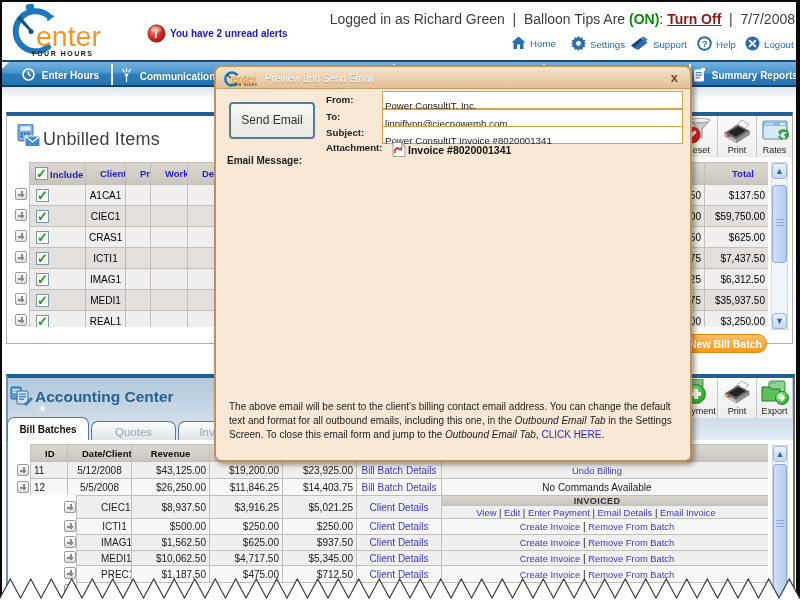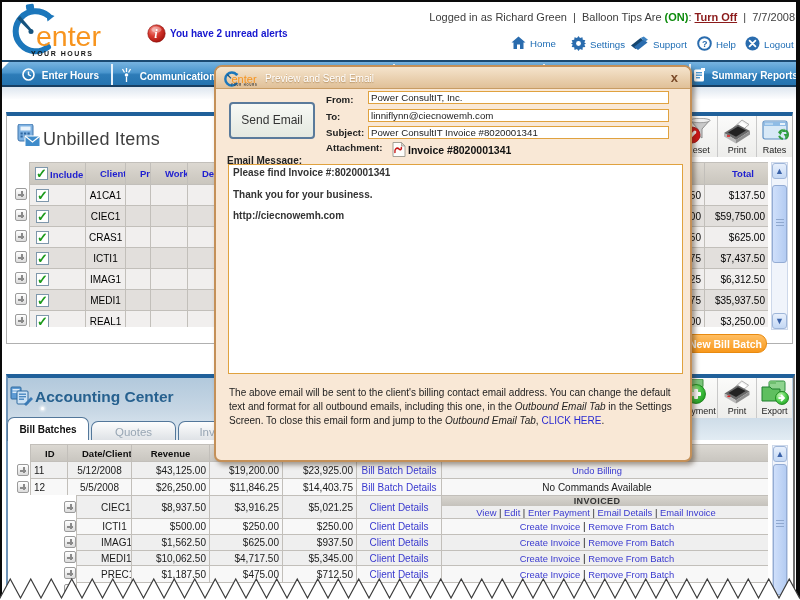--- a/index.html
+++ b/index.html
@@ -7,21 +7,21 @@
 body { font-family:"Liberation Sans", sans-serif; position:relative; background:#fff; }
 .abs { position:absolute; }
 
 #frame-top { left:0; top:0; width:800px; height:2px; background:#0a0a0a; z-index:50; }
 #frame-left { left:0; top:0; width:2px; height:600px; background:#0a0a0a; z-index:50; }
 #frame-right { left:796px; top:0; width:4px; height:600px; background:#0a0a0a; z-index:50; }
 
 
 #header { left:2px; top:2px; width:794px; height:58px; background:#fff; }
 #alerttext { left:170px; top:28px; font-size:10px; font-weight:bold; color:#1717cf; }
-#topline { right:5px; top:11px; font-size:11px; color:#3d3d3d;padding-left:44px; }
+#topline { right:5px; top:11px; font-size:14px; color:#3d3d3d;padding-left:44px; }
 #topline b.on { color:#0a8a0a; }
 #topline a.off { color:#8b1a1a; text-decoration:underline; font-weight:bold; }
 #iconrow { font-size:9.7px; color:#1d6cb4; }
 #iconrow span.itm { position:absolute; top:0; white-space:nowrap; }
 #iconrow svg { vertical-align:-3px; margin-right:4px; }
 
 
 #nav { left:0px; top:60px; width:800px; height:27px; background:linear-gradient(#77b3e0 0%, #4b97cf 45%, #2d7cb8 55%, #2473af 100%); border-top:2px solid #1b4a72; border-bottom:2px solid #173f63; z-index:5; }
 .navsep { position:absolute; top:2px; width:2px; height:21px; background:#e8f2fa; }
 .navtab { position:absolute; top:0; height:23px; color:#fff; font-size:10px; font-weight:bold; white-space:nowrap; }
@@ -74,24 +74,24 @@
 #actitle { left:35px; top:388px; font-size:15.5px; font-weight:bold; color:#27618f; }
 .tab { position:absolute; border:1px solid #53779a; border-bottom:none; border-radius:7px 7px 0 0; text-align:center; }
 #orangebtn { left:684px; top:334px; width:83px; height:19px; background:linear-gradient(#ffbe62,#f8981c); border:1px solid #e88a10; border-radius:9px; color:#fff; font-weight:bold; font-size:10.5px; text-align:center; line-height:18px; z-index:6; }
 
 
 #modal { left:214px; top:65px; width:478px; height:397px; background:#f9e8d6; border:2px solid #c49058; border-radius:8px 8px 7px 7px; box-shadow:3px 3px 5px rgba(60,40,20,0.45); z-index:20; }
 #mtitle { position:absolute; left:0; top:0; width:100%; height:22px; background:linear-gradient(#f5e4cc,#e0c098); border-bottom:1px solid #c89c64; border-radius:6px 6px 0 0; }
 #mtitle .cap { position:absolute; left:49px; top:6px; color:#fff; font-weight:normal; font-size:10px; text-shadow:0 1px 1px rgba(150,110,60,0.6); }
 #mclose { position:absolute; right:12px; top:3px; color:#7a4a28; font-weight:bold; font-size:13px; }
 .mlabel { position:absolute; left:110px; font-size:9.7px; font-weight:bold; color:#222; }
-.minput { position:absolute; left:152px; width:301px; height:13px; background:#fff; border:1px solid #e0a23f; font-size:9.7px; color:#222; padding:0 2px; line-height:11px; }
+.minput { position:absolute; left:166px; width:301px; height:13px; background:#fff; border:1px solid #e0a23f; font-size:9.7px; color:#222; padding:8px 2px; line-height:11px; }
 #sendbtn { position:absolute; left:13px; top:35px; width:86px; height:37px; background:linear-gradient(#f7f9f5,#e4e8e0); border:2px solid #5a7a9b; border-radius:4px; text-align:center; line-height:33px; font-size:12px; color:#333; }
 #mbody { position:absolute; left:12px; top:97px; width:455px; height:210px; background:#fff; border:1px solid #e0a23f; font-size:10px; font-weight:bold; color:#333; padding:3px 4px; line-height:10.8px; }
-#mnote { position:absolute; left:13px; top:319px; width:470px; font-size:10px; color:#222; line-height:13.8px; white-space:nowrap; }
+#mnote { position:absolute; left:13px; top:333px; width:470px; font-size:10px; color:#222; line-height:13.8px; white-space:nowrap; }
 </style>
 </head>
 <body>
 <div id="frame-top" class="abs"></div>
 <div id="frame-left" class="abs"></div>
 <div id="frame-right" class="abs"></div>
 
 <div id="header" class="abs"></div>
 <svg class="abs" style="left:5px;top:3px;" width="110" height="56" viewBox="0 0 110 56">
 
@@ -541,19 +541,18 @@
   <div class="minput" style="top:24px;">Power ConsultIT, Inc.</div>
   <div class="minput" style="top:42px;">linniflynn@ciecnowemh.com</div>
   <div class="minput" style="top:59px;">Power ConsultIT Invoice #8020001341</div>
   <svg style="position:absolute;left:176px;top:75px;" width="14" height="15" viewBox="0 0 14 15">
     <path d="M1 0.5 L9.5 0.5 L13 4 L13 14.5 L1 14.5 Z" fill="#fdfdfb" stroke="#9a968c" stroke-width="0.9"></path>
     <path d="M9.5 0.5 L9.5 4 L13 4 Z" fill="#d8d4cc" stroke="#9a968c" stroke-width="0.7"></path>
     <path d="M3 11 C 2 7 5 5 7 7 C 9 9 10 6 9 5" fill="none" stroke="#c81414" stroke-width="1.5"></path>
   </svg>
   <div class="abs" style="position:absolute;left:192px;top:77px;font-size:10.5px;font-weight:bold;color:#111;">Invoice #8020001341</div>
   <div style="position:absolute;left:11px;top:88px;font-size:10px;font-weight:bold;color:#222;">Email Message:</div>
-  <div id="mbody">Please find Invoice #:8020001341<br><br>Thank you for your business.<br><br>http://ciecnowemh.com</div>
   <div id="mnote">The above email will be sent to the client's billing contact email address. You can change the default<br>text and format for all outbound emails, including this one, in the <i>Outbound Email Tab</i> in the Settings<br>Screen. To close this email form and jump to the <i>Outbound Email Tab</i>, <span style="color:#2a2ad0;">CLICK HERE</span>.</div>
 </div>
 
 <svg class="abs" style="left:0;top:575px;z-index:60;" width="800" height="25" viewBox="0 0 800 25">
   <path d="M0,23 L10.25,4 L20.5,23 L30.75,4 L41.0,23 L51.25,4 L61.5,23 L71.75,4 L82.0,23 L92.25,4 L102.5,23 L112.75,4 L123.0,23 L133.25,4 L143.5,23 L153.75,4 L164.0,23 L174.25,4 L184.5,23 L194.75,4 L205.0,23 L215.25,4 L225.5,23 L235.75,4 L246.0,23 L256.25,4 L266.5,23 L276.75,4 L287.0,23 L297.25,4 L307.5,23 L317.75,4 L328.0,23 L338.25,4 L348.5,23 L358.75,4 L369.0,23 L379.25,4 L389.5,23 L399.75,4 L410.0,23 L420.25,4 L430.5,23 L440.75,4 L451.0,23 L461.25,4 L471.5,23 L481.75,4 L492.0,23 L502.25,4 L512.5,23 L522.75,4 L533.0,23 L543.25,4 L553.5,23 L563.75,4 L574.0,23 L584.25,4 L594.5,23 L604.75,4 L615.0,23 L625.25,4 L635.5,23 L645.75,4 L656.0,23 L666.25,4 L676.5,23 L686.75,4 L697.0,23 L707.25,4 L717.5,23 L727.75,4 L738.0,23 L748.25,4 L758.5,23 L768.75,4 L779.0,23 L789.25,4 L799.5,23 L809.75,4 L820.0,23 L830.25,4 L840.5,23 L830,27 L-2,27 Z" fill="#ffffff" stroke="#3c3c3c" stroke-width="1.2"></path>
 </svg>
 
 </body></html>

